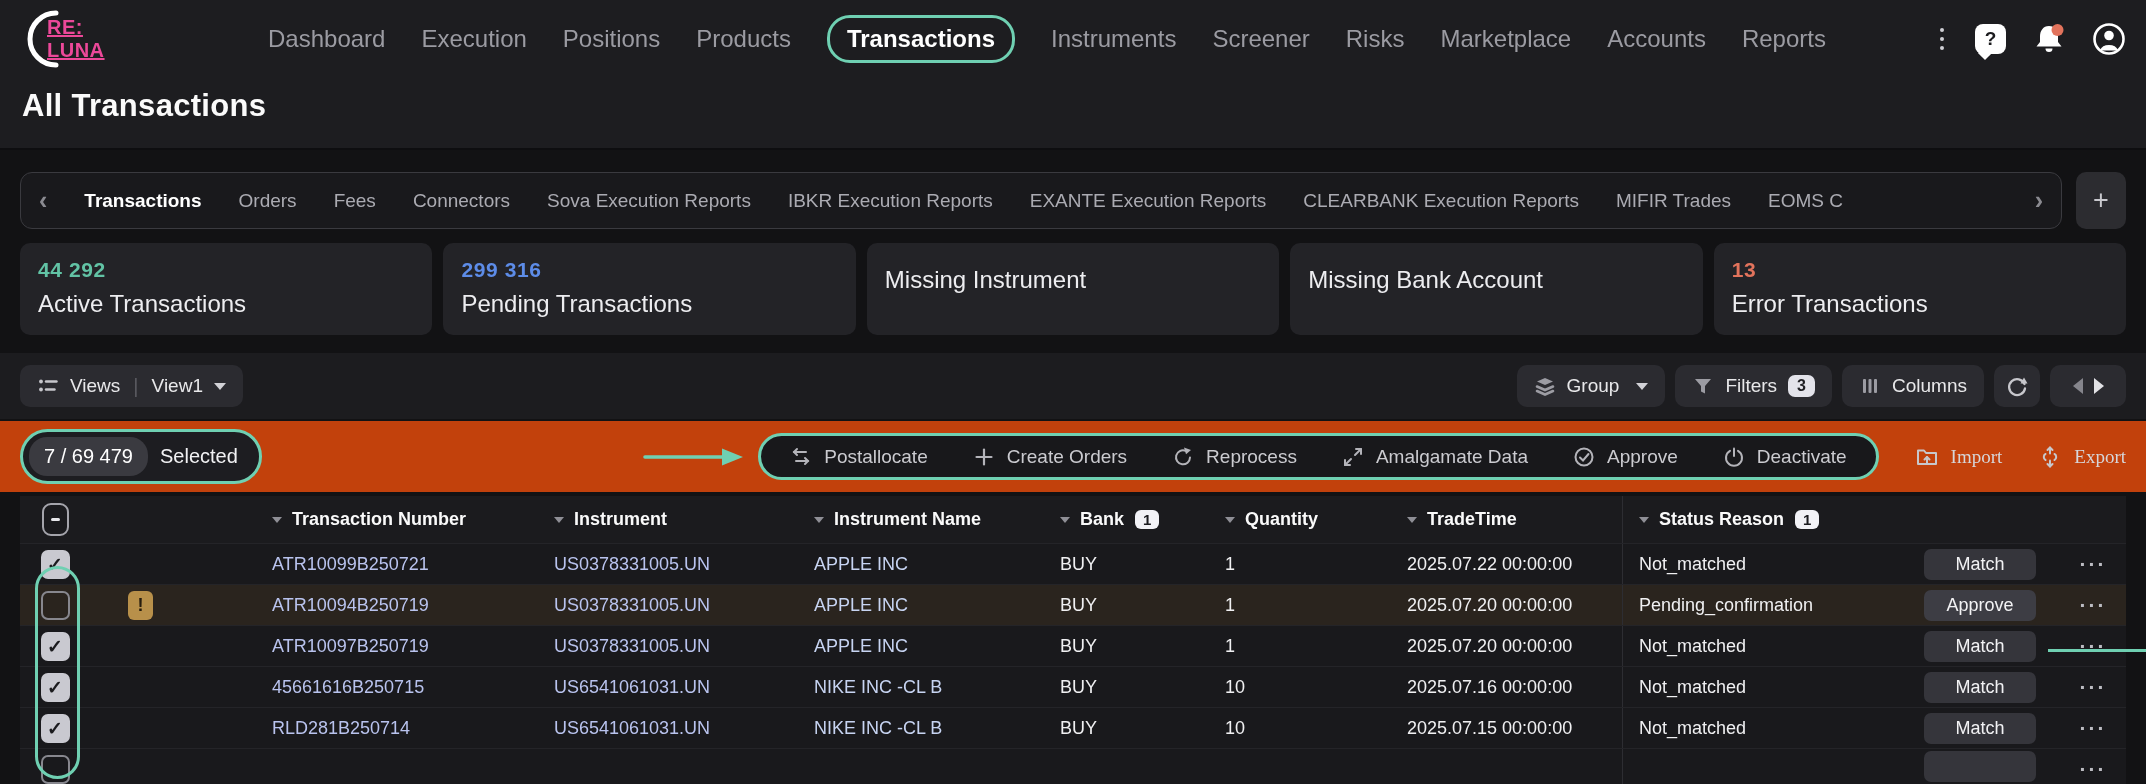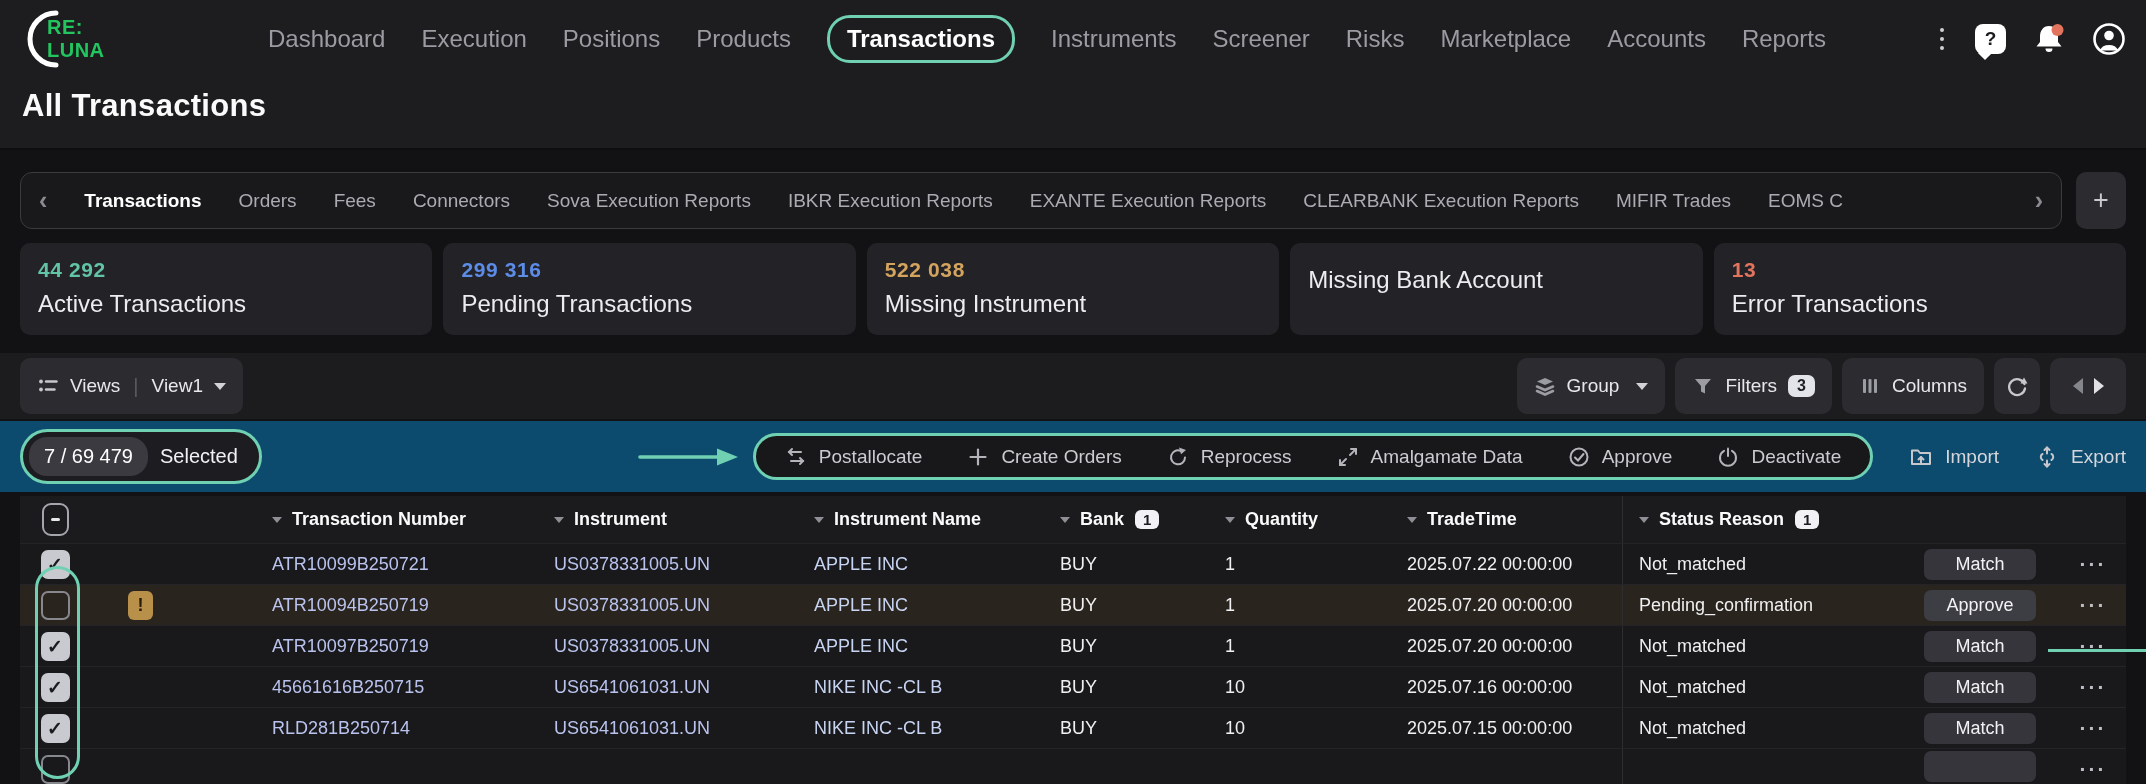--- a/index.html
+++ b/index.html
@@ -5,21 +5,21 @@
   * { box-sizing: border-box; margin: 0; padding: 0; }
   html,body { width:2146px; height:784px; overflow:hidden; }
   body {
     background:#121214; color:#e8e8ea; position:relative;
     font-family:"Liberation Sans", sans-serif;
   }
   
   .header { background:#1d1d20; padding:0 20px 24px; border-bottom:2px solid #0e0e10; }
   .navbar { display:flex; align-items:center; height:78px; }
   .logo { position:relative; width:116px; height:64px; flex:0 0 auto; margin-right:132px; }
-  .logo-text { position:absolute; left:27px; top:9px; font-size:20px; font-weight:800; line-height:23px; color:#22c55e; letter-spacing:.5px; }
+  .logo-text { position:absolute; left:27px; top:9px; font-size:20px; font-weight:800; line-height:23px; color:#ec4899; letter-spacing:.5px;text-decoration:underline; }
   .nav { display:flex; align-items:center; gap:36px; font-size:24px; color:#9b9ba2; white-space:nowrap; }
   .nav .item { padding:8px 0; cursor:default; }
   .nav .item.active { color:#fff; font-weight:700; border:3px solid #6fd0b2; border-radius:23px; padding:7px 17px; }
   .nav-right { margin-left:auto; display:flex; align-items:center; gap:27px; }
   .kebab { display:flex; flex-direction:column; gap:4.5px; padding:4px; }
   .kebab i { width:4.5px; height:4.5px; border-radius:50%; background:#cfcfd4; }
   .help { position:relative; width:31px; height:30px; background:#fff; border-radius:8px;
           display:flex; align-items:center; justify-content:center; font-weight:800; color:#1b1b1e; font-size:19px; }
   .help::after { content:""; position:absolute; left:5px; bottom:-4px; width:10px; height:10px; background:#fff; transform:rotate(45deg); }
   .title { font-size:31px; font-weight:800; color:#fafafa; margin:10px 0 0 2px; letter-spacing:.3px; }
@@ -33,38 +33,38 @@
   .tab-add { flex:0 0 50px; height:57px; border-radius:10px; background:#2c2c30; color:#c9c9ce; font-size:27px; border:none;
              display:flex; align-items:center; justify-content:center; }
   
   .stats-row { display:flex; gap:11px; padding:14px 20px 0; }
   .card { flex:1; background:#232327; border-radius:10px; padding:15px 18px; height:92px; }
   .card .val { font-size:21px; font-weight:700; letter-spacing:.6px; }
   .card .lbl { font-size:24px; color:#ededf0; margin-top:8px; }
   .val.teal{color:#62c3a5} .val.blue{color:#5d8ce8} .val.orange{color:#d4a45f} .val.red{color:#e2735c}
   
   .toolbar-band { margin-top:18px; background:#1c1c1f; height:66px; display:flex; align-items:center; padding:0 20px; gap:10px; }
-  .pill { display:inline-flex; align-items:center; gap:11px; background:#2b2b30; border-radius:10px; height:56px;
+  .pill { display:inline-flex; align-items:center; gap:11px; background:#2b2b30; border-radius:10px; height:42px;
           padding:0 17px; font-size:19px; color:#e8e8ea; border:none; font-family:inherit;text-align:right; }
   .caret-down { width:0; height:0; border-left:6px solid transparent; border-right:6px solid transparent; border-top:7px solid #d2d2d7; }
   .vdiv { color:#5a5a60; font-size:20px; margin:0 2px; }
   .spacer { flex:1; }
   .badge-light { background:#e3e3ea; color:#1f1f23; border-radius:7px; padding:2px 9px; font-size:16px; font-weight:700; }
   .sq { width:46px; justify-content:center; padding:0; }
   .pager { width:76px; justify-content:center; gap:9px; padding:0; }
   
-  .action-band { margin-top:2px; background:#0c4a6e; height:71px; display:flex; align-items:center; padding:0 20px; }
+  .action-band { margin-top:2px; background:#c2410c; height:71px; display:flex; align-items:center; padding:0 20px; }
   .sel-wrap { border:3px solid #6fd0b2; border-radius:28px; display:inline-flex; align-items:center; padding:5px 6px; background:#1d1d21; }
   .sel-count { background:#3a3a40; border-radius:18px; padding:8px 15px; font-size:20px; color:#fff; }
   .sel-label { margin:0 15px 0 12px; font-size:20px; color:#f2f2f4; }
   .anno-arrow { margin-left:auto; margin-right:13px; flex:0 0 auto; }
   .action-group { border:3px solid #6fd0b2; border-radius:32px; height:47px; display:flex; align-items:center;
                   gap:45px; padding:0 29px; background:#18181b; }
   .act { display:inline-flex; align-items:center; gap:12px; font-size:19px; color:#cbcbd0; white-space:nowrap; }
-  .io  { display:inline-flex; align-items:center; gap:12px; font-size:19px; color:#d6d6da; margin-left:36px; white-space:nowrap; }
+  .io  { display:inline-flex; align-items:center; gap:12px; font-size:19px; color:#d6d6da; margin-left:36px; white-space:nowrap;font-family:Liberation Serif, serif; }
   
   .table { margin:4px 20px 0; }
   .tgrid { display:grid; grid-template-columns:70px 158px 282px 260px 260px 165px 180px 227px 278px 160px 66px; align-items:center; }
   .thead { height:47px; background:#1b1b1e; font-size:18px; font-weight:700; color:#fafafa; }
   .hcell { display:flex; align-items:center; }
   .hcaret { width:0; height:0; border-left:5.5px solid transparent; border-right:5.5px solid transparent;
             border-top:6.5px solid #8f8f96; margin-right:10px; flex:0 0 auto; }
   .badge-col { background:#f2f2f6; color:#1c1c20; border-radius:6px; padding:1px 8px; font-size:15px; font-weight:700; margin-left:11px; }
   .trow { height:41px; border-top:1px solid #242428; background:#19191c; font-size:18px; color:#f0f0f2; }
   .trow.hl { background:#2a241e; }
@@ -158,21 +158,20 @@
 <div class="stats-row">
   <div class="card">
     <div class="val teal">44 292</div>
     <div class="lbl">Active Transactions</div>
   </div>
   <div class="card">
     <div class="val blue">299 316</div>
     <div class="lbl">Pending Transactions</div>
   </div>
   <div class="card">
-    <div class="val orange">522 038</div>
     <div class="lbl">Missing Instrument</div>
   </div>
   <div class="card">
     <div class="lbl">Missing Bank Account</div>
   </div>
   <div class="card">
     <div class="val red">13</div>
     <div class="lbl">Error Transactions</div>
   </div>
 </div>

